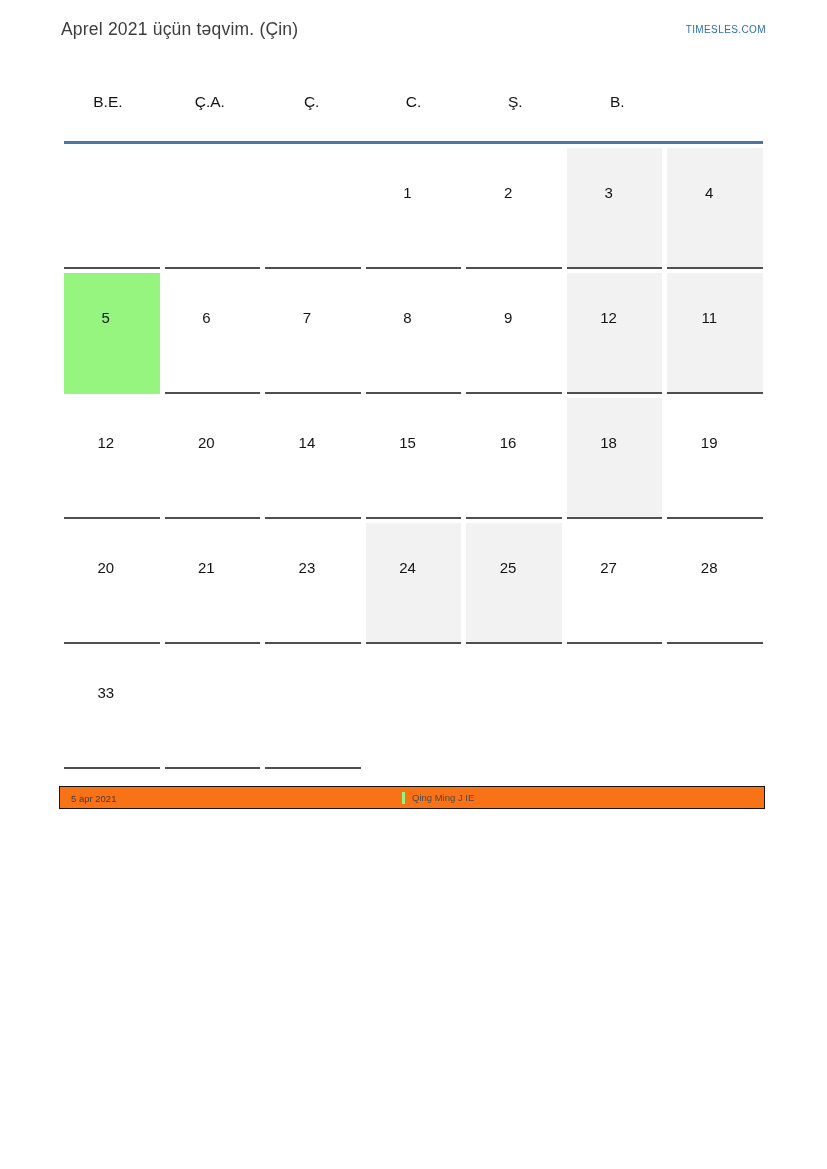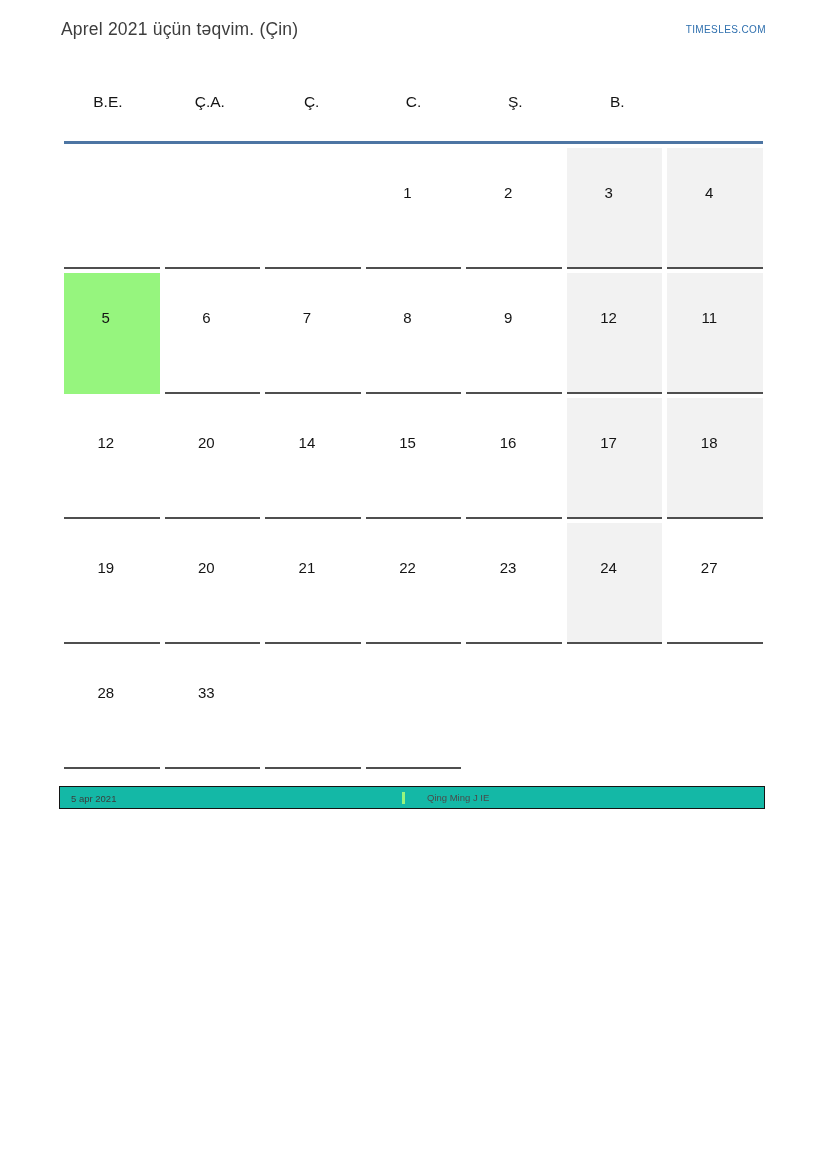--- a/index.html
+++ b/index.html
@@ -79,21 +79,21 @@
     font-size: 15px;
     color: #141414;
   }
   .legend {
     position: absolute;
     left: 59px;
     top: 786px;
     width: 704px;
     height: 21px;
     border: 1.5px solid #141414;
-    background: #14b8a6;
+    background: #f97316;
   }
   .legend-date {
     position: absolute;
     left: 11px;
     top: 50%;
     transform: translateY(-50%);
     font-size: 9.5px;
     color: #3c3c3c;
   }
   .holiday-entry {
@@ -107,21 +107,20 @@
   .holiday-marker {
     display: inline-block;
     width: 3px;
     height: 12px;
     background: var(--highlight, #96f57e);
     margin-right: 7px;
   }
   .holiday-label {
     font-size: 9.5px;
     color: #4a4a4a;
-    margin-left: 15px;
   }
 </style>
 </head>
 <body>
 
 <div class="page">
   <div class="page-title">Aprel 2021 üçün təqvim. (Çin)</div>
   <a class="site-link" href="#">TIMESLES.COM</a>
 
   <div class="cal">
@@ -179,42 +178,39 @@
         <div class="cell">
           <div class="daynum">14</div>
         </div>
         <div class="cell">
           <div class="daynum">15</div>
         </div>
         <div class="cell">
           <div class="daynum">16</div>
         </div>
         <div class="cell weekend">
-          <div class="daynum">17</div>
-        </div>
-        <div class="cell weekend">
           <div class="daynum">18</div>
         </div>
         <div class="cell">
           <div class="daynum">19</div>
         </div>
         <div class="cell">
           <div class="daynum">20</div>
         </div>
         <div class="cell">
           <div class="daynum">21</div>
         </div>
         <div class="cell">
-          <div class="daynum">22</div>
-        </div>
-        <div class="cell">
           <div class="daynum">23</div>
         </div>
         <div class="cell weekend">
           <div class="daynum">24</div>
+        </div>
+        <div class="cell weekend">
+          <div class="daynum">25</div>
         </div>
         <div class="cell">
           <div class="daynum">27</div>
         </div>
         <div class="cell">
           <div class="daynum">28</div>
         </div>
         <div class="cell">
           <div class="daynum">33</div>
         </div>

